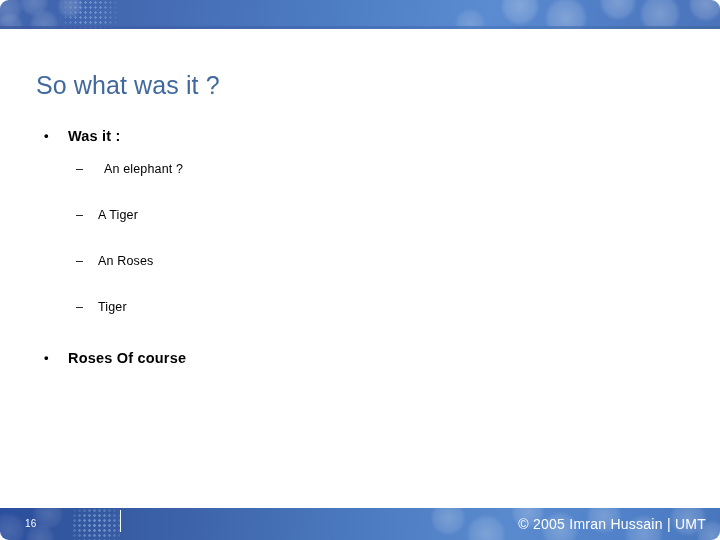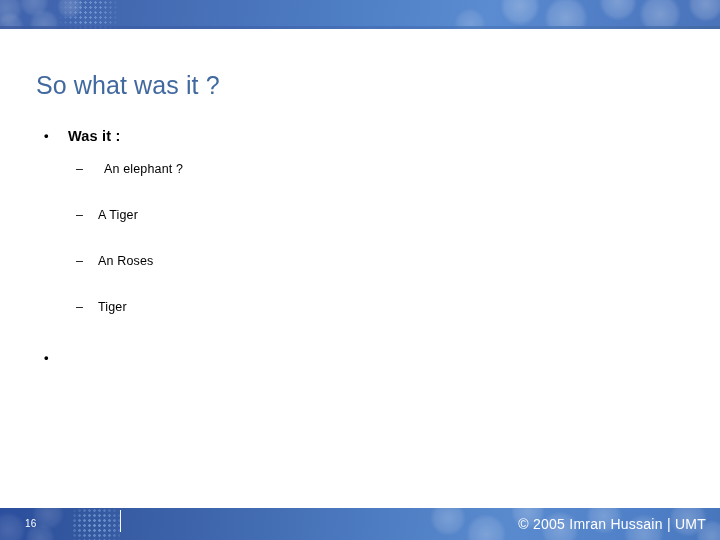--- a/index.html
+++ b/index.html
@@ -12,20 +12,21 @@
     background: #ffffff;
     font-family: "Liberation Sans", sans-serif;
     overflow: hidden;
   }
   .slide {
     position: relative;
     width: 720px;
     height: 540px;
     background: #ffffff;
     overflow: hidden;
+    border-radius: 9px;
   }
 
   
   .top-banner {
     position: absolute;
     left: 0;
     top: 0;
     width: 720px;
     height: 29px;
     background: linear-gradient(100deg, #3f63ad 0%, #4369b1 18%, #4e7ec4 48%, #5b8bd0 68%, #4f7cc4 86%, #4a73ba 100%);
@@ -251,20 +252,21 @@
 
     <div class="bullet-l2">
       <span class="marker">–</span>
       <span>Tiger</span>
     </div>
 
     <div class="sp-32"></div>
 
     <div class="bullet-l1">
       <span class="marker">•</span>
+      <span>Roses Of course</span>
     </div>
 
   </div>
 
   <div class="footer-band">
     <svg class="footer-circles" viewBox="0 0 720 32" preserveAspectRatio="none">
       <defs>
         <radialGradient id="fg1" cx="50%" cy="50%" r="50%">
           <stop offset="0%" stop-color="#ffffff" stop-opacity="0.14"></stop>
           <stop offset="72%" stop-color="#ffffff" stop-opacity="0.07"></stop>

